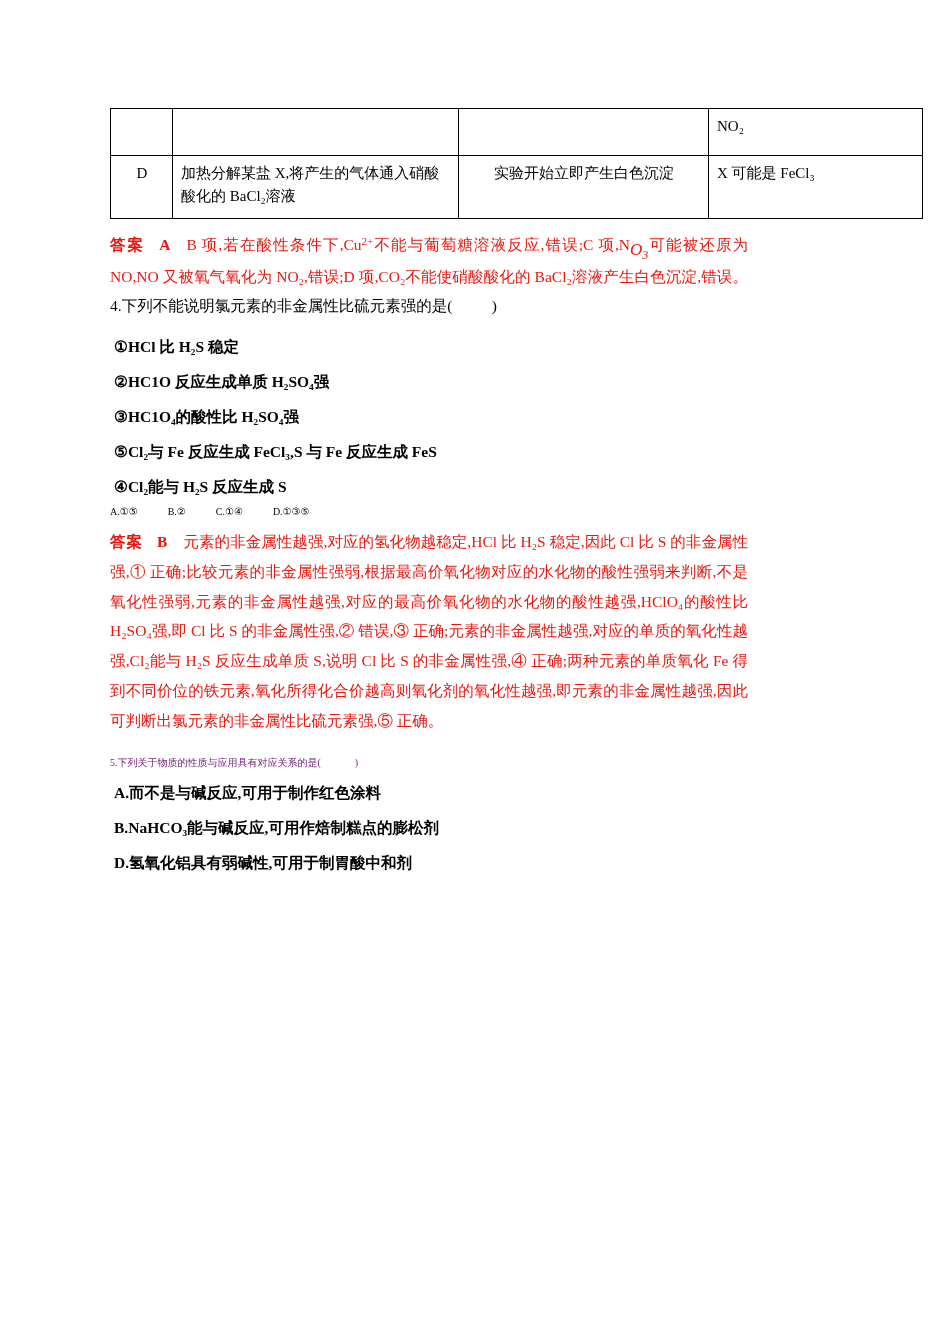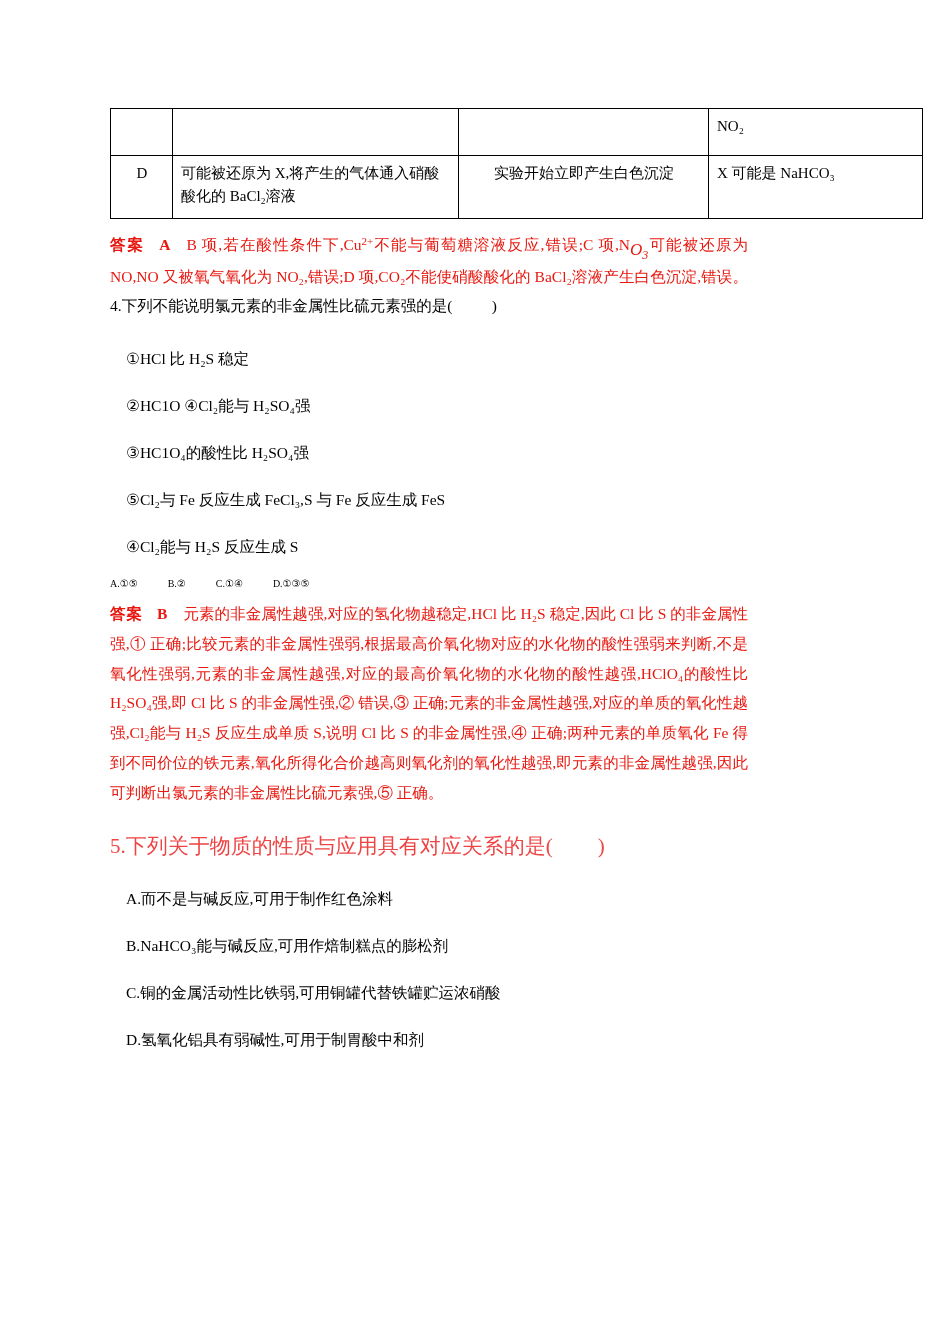--- a/index.html
+++ b/index.html
@@ -54,31 +54,32 @@
   }
   .ans .lab {
     font-weight: bold;
     letter-spacing: 1px;
   }
   .ans .letter {
     font-weight: bold;
     margin: 0 16px 0 14px;
   }
   .qtext {
-    font-size: 21px;
+    font-size: 10px;
     line-height: 2.0;
     margin: 4px 0 0 0;
-    color: #ef4444;
+    color: #701a75;
     text-align: justify;
   }
   .opt-line {
     font-size: 15.5px;
     line-height: 2.0;
-    margin: 16px;
+    margin: 4px;
     color: #000;
+    font-weight: bold;
   }
   .choices {
     font-size: 10px;
     margin: 2px 0 0 0;
     color: #000;
     white-space: pre;
   }
   .blank-paren { letter-spacing: 6px; }
   .big-sub {
     font-size: 17px;
@@ -98,48 +99,47 @@
   <table class="qtable">
     <tbody>
       <tr class="row-top">
         <td class="c-opt"></td>
         <td class="c-desc"></td>
         <td class="c-phen"></td>
         <td class="c-concl">NO₂</td>
       </tr>
       <tr class="row-d">
         <td class="c-opt">D</td>
-        <td class="c-desc">可能被还原为 X,将产生的气体通入硝酸酸化的 BaCl₂溶液</td>
+        <td class="c-desc">加热分解某盐 X,将产生的气体通入硝酸酸化的 BaCl₂溶液</td>
         <td class="c-phen">实验开始立即产生白色沉淀</td>
-        <td class="c-concl">X 可能是 NaHCO₃</td>
+        <td class="c-concl">X 可能是 FeCl₃</td>
       </tr>
     </tbody>
   </table>
 
   <div class="ans">
     <span class="lab">答案</span><span class="letter">A</span><span>B 项,若在酸性条件下,Cu</span><sup>2+</sup><span>不能与葡萄糖溶液反应,错误;C 项,N</span><span class="big-sub"><span>O</span><sub>3</sub></span><span>可能被还原为 NO,NO 又被氧气氧化为 NO₂,错误;D 项,CO₂不能使硝酸酸化的 BaCl₂溶液产生白色沉淀,错误。</span>
     <span class="qstem-inline" style="color:#000;"><span>4.下列不能说明氯元素的非金属性比硫元素强的是(</span><span class="blank-paren">&nbsp;&nbsp;&nbsp;&nbsp;</span><span>)</span></span>
   </div>
 
   <div class="gap-sm"></div>
 
   <div class="opt-line">①HCl 比 H₂S 稳定</div>
-  <div class="opt-line">②HC1O ④Cl₂能与 H₂SO₄强</div>
+  <div class="opt-line">②HC1O 反应生成单质 H₂SO₄强</div>
   <div class="opt-line">③HC1O₄的酸性比 H₂SO₄强</div>
   <div class="opt-line">⑤Cl₂与 Fe 反应生成 FeCl₃,S 与 Fe 反应生成 FeS</div>
   <div class="opt-line">④Cl₂能与 H₂S 反应生成 S</div>
   <div class="choices">A.①⑤            B.②            C.①④            D.①③⑤</div>
 
   <div class="ans">
     <span class="lab">答案</span><span class="letter">B</span><span>元素的非金属性越强,对应的氢化物越稳定,HCl 比 H₂S 稳定,因此 Cl 比 S 的非金属性强,① 正确;比较元素的非金属性强弱,根据最高价氧化物对应的水化物的酸性强弱来判断,不是氧化性强弱,元素的非金属性越强,对应的最高价氧化物的水化物的酸性越强,HClO₄的酸性比 H₂SO₄强,即 Cl 比 S 的非金属性强,② 错误,③ 正确;元素的非金属性越强,对应的单质的氧化性越强,Cl₂能与 H₂S 反应生成单质 S,说明 Cl 比 S 的非金属性强,④ 正确;两种元素的单质氧化 Fe 得到不同价位的铁元素,氧化所得化合价越高则氧化剂的氧化性越强,即元素的非金属性越强,因此可判断出氯元素的非金属性比硫元素强,⑤ 正确。</span>
   </div>
 
   <div class="gap-md"></div>
 
   <div class="qtext"><span>5.下列关于物质的性质与应用具有对应关系的是(</span><span class="blank-paren">&nbsp;&nbsp;&nbsp;&nbsp;</span><span>)</span></div>
 
   <div class="opt-line">A.而不是与碱反应,可用于制作红色涂料</div>
   <div class="opt-line">B.NaHCO₃能与碱反应,可用作焙制糕点的膨松剂</div>
-  <div class="opt-line">C.铜的金属活动性比铁弱,可用铜罐代替铁罐贮运浓硝酸</div>
   <div class="opt-line">D.氢氧化铝具有弱碱性,可用于制胃酸中和剂</div>
 
 
 </div>
 
 </body></html>

